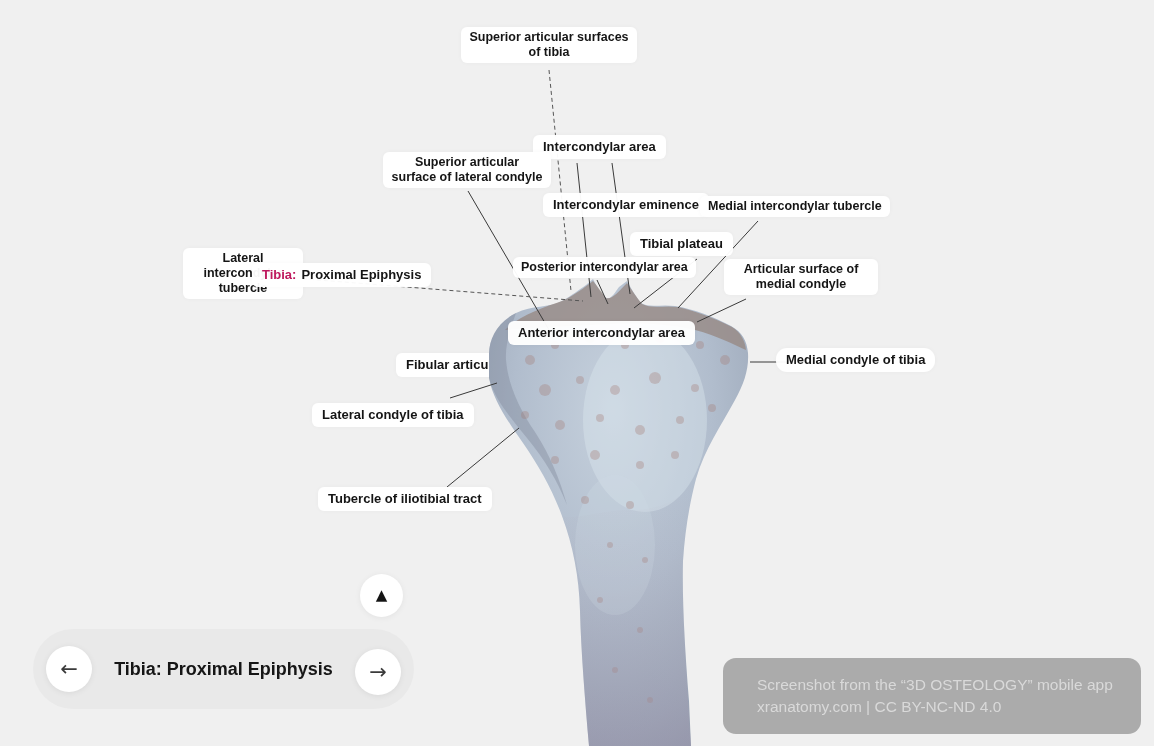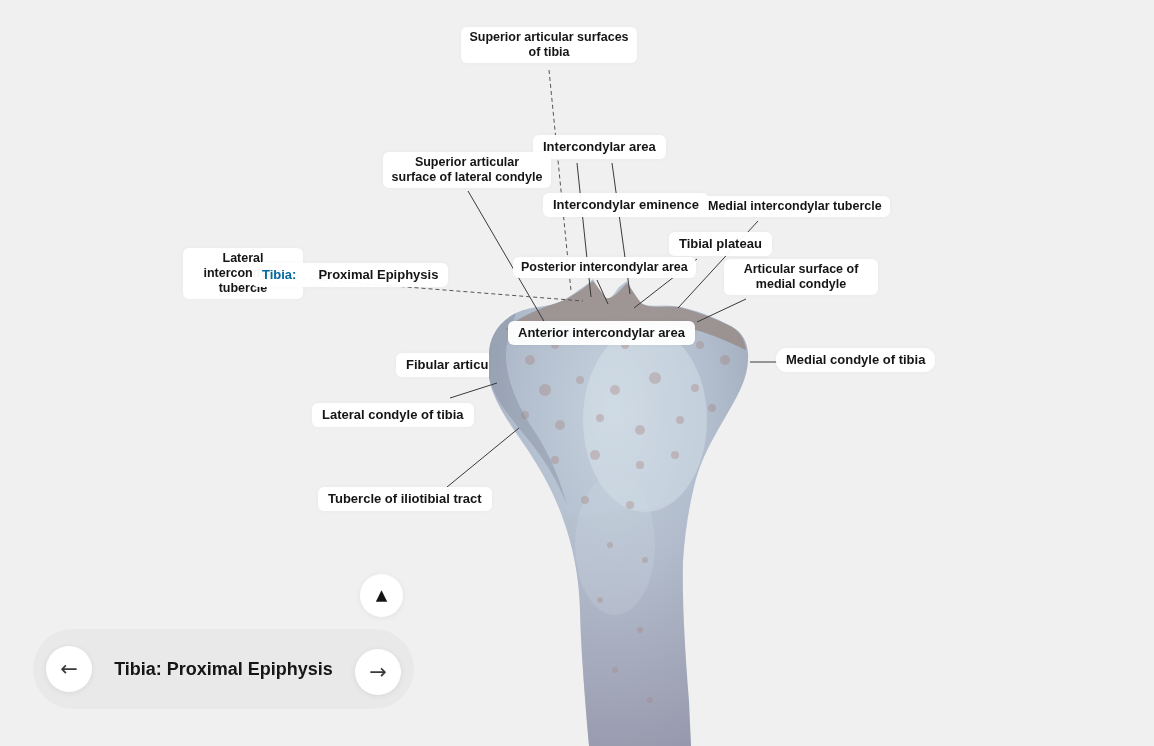--- a/index.html
+++ b/index.html
@@ -20,21 +20,21 @@
     border-radius:6px;padding:3px 8px;
     font-size:12.5px;font-weight:600;color:#151515;
     text-align:center;line-height:1.2;
     box-shadow:0 0 5px rgba(0,0,0,.03);
     cursor:pointer;
   }
   .lbl-lg{font-size:13px;padding:4px 10px;white-space:nowrap;}
   .nowrap{white-space:nowrap;}
   .behind-bone{z-index:2;}
   .above{z-index:6;}
-  .sel-prefix{color:#0369a1;margin-right:22px;}
+  .sel-prefix{color:#be185d;margin-right:5px;}
   
   .nav-bar{
     position:absolute;left:33px;top:629px;width:381px;height:80px;
     border-radius:40px;background:#e9e9e9;z-index:7;
   }
   .circle-btn{
     position:absolute;width:46px;height:46px;border-radius:50%;
     background:#ffffff;border:none;
     box-shadow:0 1px 6px rgba(0,0,0,.07);
     font-size:21px;color:#3a3a3a;line-height:46px;text-align:center;
@@ -195,21 +195,21 @@
   <div class="lbl" style="left:461px;top:27px;width:160px;">Superior articular surfaces of tibia</div>
 
   <div class="lbl lbl-lg" style="left:533px;top:135px;">Intercondylar area</div>
 
   <div class="lbl" style="left:383px;top:152px;width:152px;">Superior articular surface of lateral condyle</div>
 
   <div class="lbl lbl-lg" style="left:543px;top:193px;">Intercondylar eminence</div>
 
   <div class="lbl nowrap above" style="left:700px;top:196px;">Medial intercondylar tubercle</div>
 
-  <div class="lbl lbl-lg" style="left:669px;top:232px;">Tibial plateau</div>
+  <div class="lbl lbl-lg" style="left:630px;top:232px;">Tibial plateau</div>
 
   <div class="lbl" style="left:183px;top:248px;width:104px;">Lateral intercondylar tubercle</div>
 
   <div class="lbl" style="left:724px;top:259px;width:138px;">Articular surface of medial condyle</div>
 
   <div class="lbl nowrap" style="left:513px;top:257px;">Posterior intercondylar area</div>
 
   <div class="lbl lbl-lg" style="left:252px;top:263px;">
     <span class="sel-prefix">Tibia:</span><span>Proximal Epiphysis</span>
   </div>
@@ -231,14 +231,18 @@
   <div class="nav-bar">
     <button class="circle-btn nav-prev">
       <span>←</span>
     </button>
     <div class="nav-title">Tibia: Proximal Epiphysis</div>
     <button class="circle-btn nav-next">
       <span>→</span>
     </button>
   </div>
 
+  <div class="credit">
+    <div>Screenshot from the “3D OSTEOLOGY” mobile app</div>
+    <div>xranatomy.com | CC BY-NC-ND 4.0</div>
+  </div>
 
 </div>
 
 </body></html>

